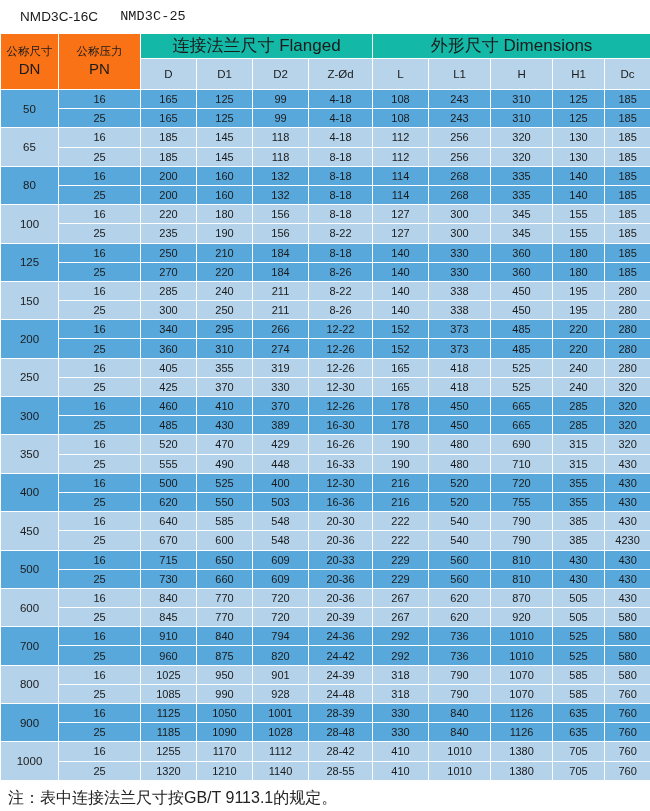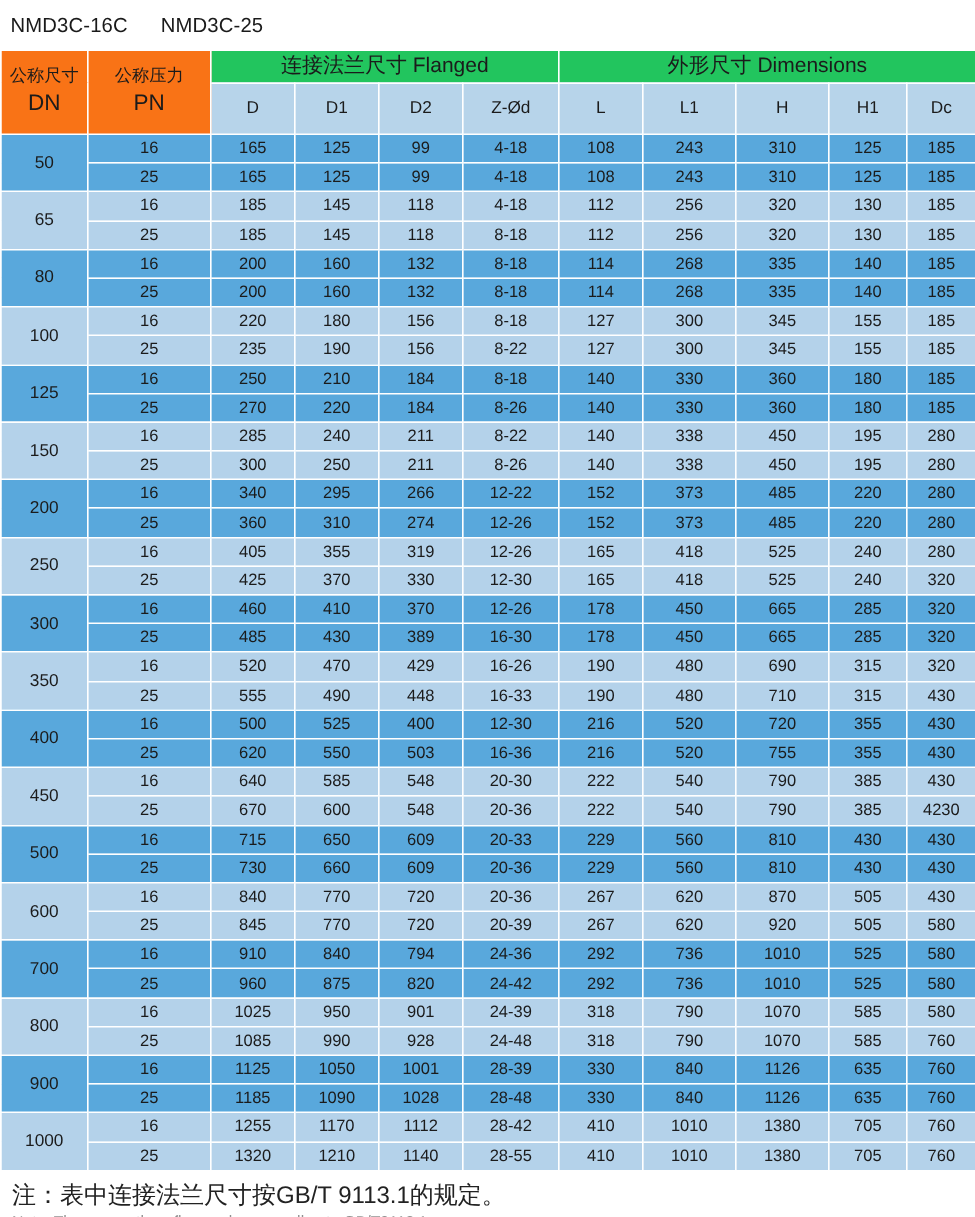--- a/index.html
+++ b/index.html
@@ -10,30 +10,30 @@
     font-family: "Liberation Sans", sans-serif;
     overflow: hidden;
   }
   #root { width: 650px; height: 811px; position: relative; }
 
   
   .title-bar {
     height: 33px;
     display: flex;
     align-items: center;
-    padding-left: 7px;
+    padding-left: 20px;
     gap: 0;
     white-space: nowrap;
   }
   .model-code {
     font-size: 13.5px;
     color: #1a1a1a;
     letter-spacing: .1px;
   }
-  .model-code.second { margin-left: 22px; }
+  .model-code.second { margin-left: 22px; font-family: Liberation Mono, monospace; }
   .title-cn {
     font-size: 15.5px;
     font-weight: bold;
     color: #000;
     margin-left: 24px;
     letter-spacing: .5px;
   }
   .title-en {
     font-size: 13px;
     color: #1a1a1a;
@@ -59,22 +59,22 @@
   
   .hdr-side {
     background: #f97316;
     font-size: 11.5px;
     line-height: 1.35;
     height: 56px;
   }
   .hdr-side .cn { font-size: 11.5px; display:block; }
   .hdr-side .en { font-size: 15px; display:block; }
   .hdr-group {
-    background: #22c55e;
-    font-size: 14px;
+    background: #14b8a6;
+    font-size: 17px;
     height: 16px;
   }
   .hdr-col {
     background: #b7d4ea;
     font-size: 11.5px;
     height: 30px;
   }
 
   
   tr.band-a td { background: #59a8dc; }

